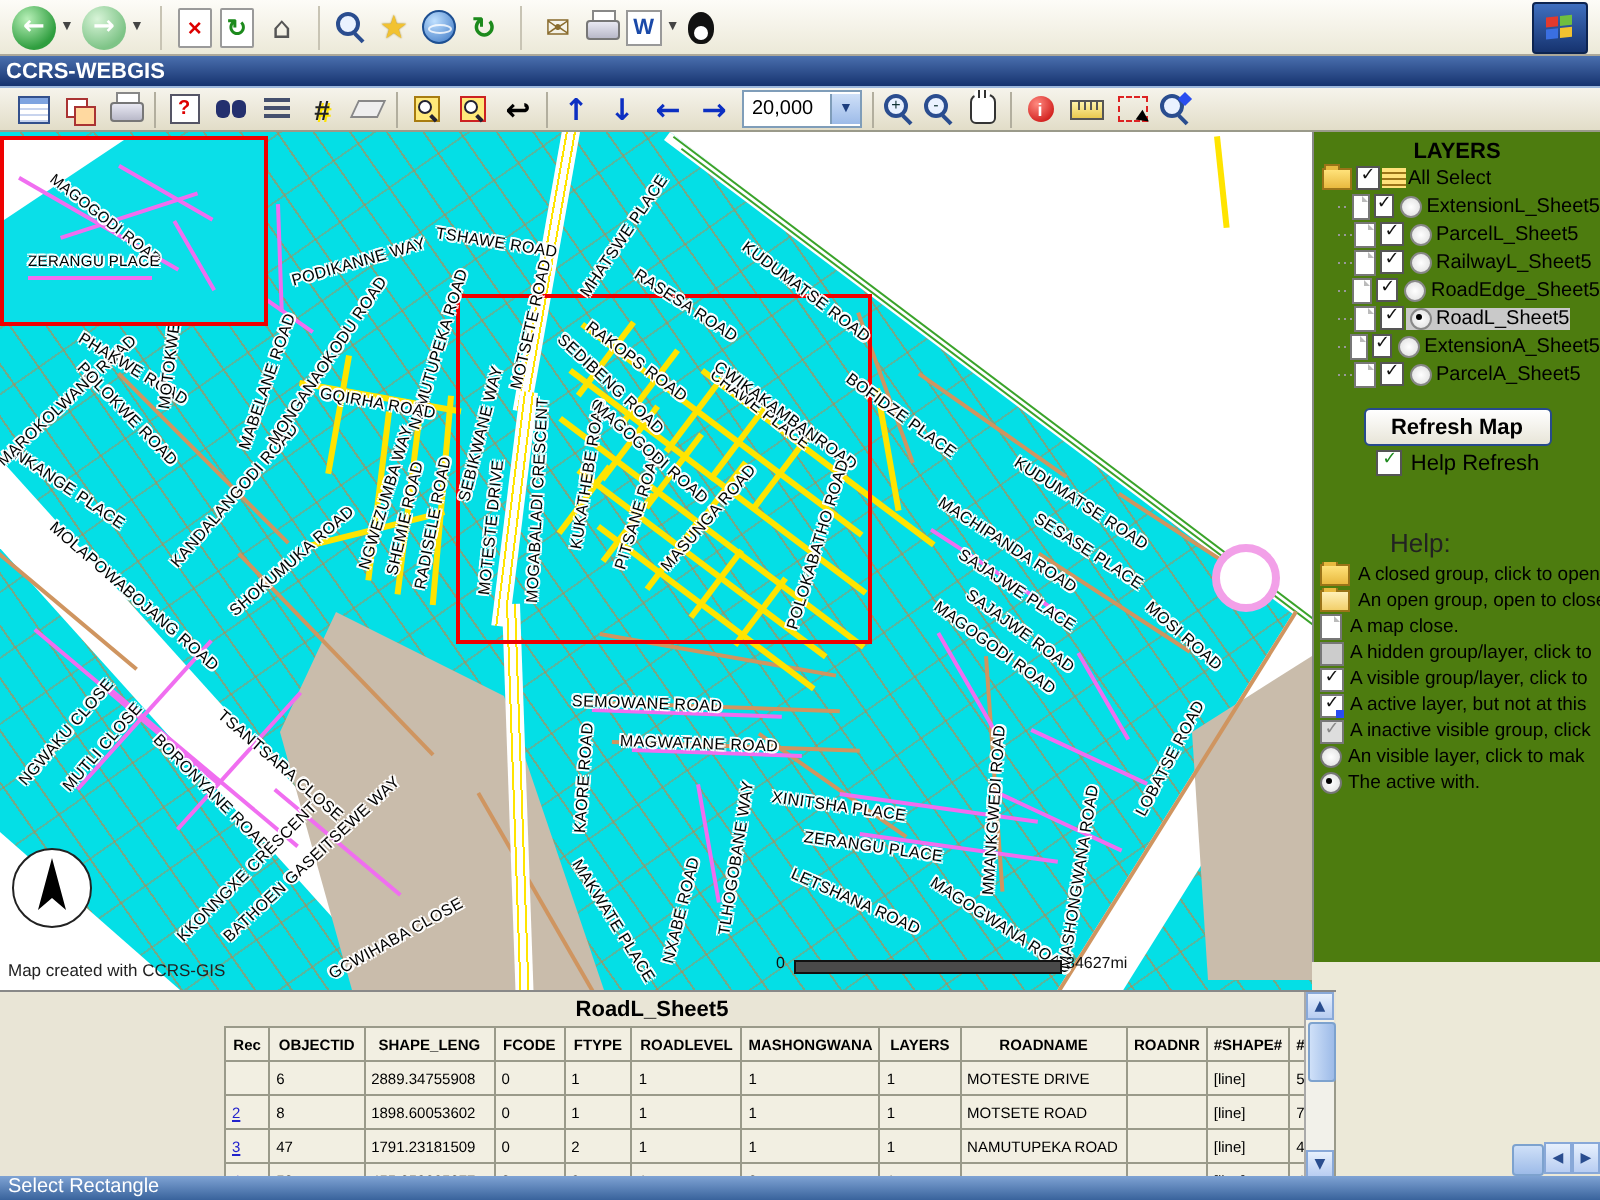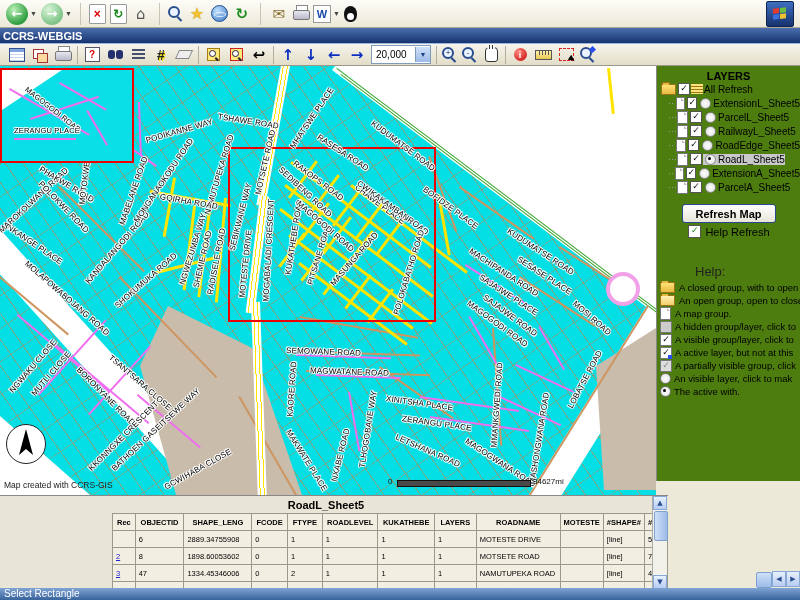--- a/index.html
+++ b/index.html
@@ -449,21 +449,21 @@
   <div class="abs" id="sbbar"></div>
   <div class="abs" id="sbdist">34627mi</div>
 </div>
 
 <div class="abs" id="rpanel">
   <div id="layers-title">LAYERS</div>
   <div class="trow">
     <span class="folder"></span>
     <span class="cbx">✓</span>
     <span class="layersic"></span>
-    <span>All Refresh</span>
+    <span>All Select</span>
   </div>
   <div id="layertree">
       <div class="trow child">
         <span class="conn"></span>
         <span class="pageic"></span>
         <span class="cbx">✓</span>
         <span class="hlwrap">
           <span class="rad"></span>
           <span>ExtensionL_Sheet5</span>
         </span>
@@ -525,45 +525,45 @@
     </div>
   <button id="refreshbtn">Refresh Map</button>
   <div id="autorow">
     <span class="cbx green">✓</span>
     <span>Help Refresh</span>
   </div>
   <div id="helptitle">Help:</div>
   <div id="helplist">
       <div class="hrow">
         <span class="folder h-folder"></span>
-        <span>A closed group, with to open</span>
+        <span>A closed group, click to open</span>
       </div>
       <div class="hrow">
         <span class="folder h-folder" style="background:linear-gradient(#fff0b8,#f2cf6a)"></span>
         <span>An open group, open to close</span>
       </div>
       <div class="hrow">
         <span class="pageic"></span>
-        <span>A map group.</span>
+        <span>A map close.</span>
       </div>
       <div class="hrow">
         <span class="h-box"></span>
         <span>A hidden group/layer, click to</span>
       </div>
       <div class="hrow">
         <span class="h-box w">✓</span>
         <span>A visible group/layer, click to</span>
       </div>
       <div class="hrow">
         <span class="h-box zoom">✓</span>
         <span>A active layer, but not at this</span>
       </div>
       <div class="hrow">
         <span class="h-box part">✓</span>
-        <span>A partially visible group, click</span>
+        <span>A inactive visible group, click</span>
       </div>
       <div class="hrow">
         <span class="h-rad"></span>
         <span>An visible layer, click to mak</span>
       </div>
       <div class="hrow">
         <span class="h-rad on"></span>
         <span>The active with.</span>
       </div>
     </div>
@@ -573,24 +573,24 @@
   <div id="tabletitle">RoadL_Sheet5</div>
   <table id="attrtable">
     <thead>
         <tr id="theadrow">
           <th style="width: 20px;">Rec</th>
           <th style="width: 50px;">OBJECTID</th>
           <th style="width: 80px;">SHAPE_LENG</th>
           <th style="width: 34px;">FCODE</th>
           <th style="width: 36px;">FTYPE</th>
           <th style="width: 54px;">ROADLEVEL</th>
-          <th style="width: 56px;">KUKATHEBE</th>
+          <th style="width: 56px;">MASHONGWANA</th>
           <th style="width: 46px;">LAYERS</th>
           <th style="width: 80px;">ROADNAME</th>
-          <th style="width: 32px;">MOTESTE</th>
+          <th style="width: 32px;">ROADNR</th>
           <th style="width: 26px;">#SHAPE#</th>
           <th style="width: 16px;">#ID#</th>
         </tr>
       </thead>
     <tbody id="tbodyrows">
         <tr>
           <td></td>
           <td>6</td>
           <td>2889.34755908</td>
           <td>0</td>
@@ -613,21 +613,21 @@
           <td>1</td>
           <td>1</td>
           <td>MOTSETE ROAD</td>
           <td></td>
           <td>[line]</td>
           <td>7</td>
         </tr>
         <tr>
           <td><a href="#">3</a></td>
           <td>47</td>
-          <td>1334.45346006</td>
+          <td>1791.23181509</td>
           <td>0</td>
           <td>2</td>
           <td>1</td>
           <td>1</td>
           <td>1</td>
           <td>NAMUTUPEKA ROAD</td>
           <td></td>
           <td>[line]</td>
           <td>46</td>
         </tr>

